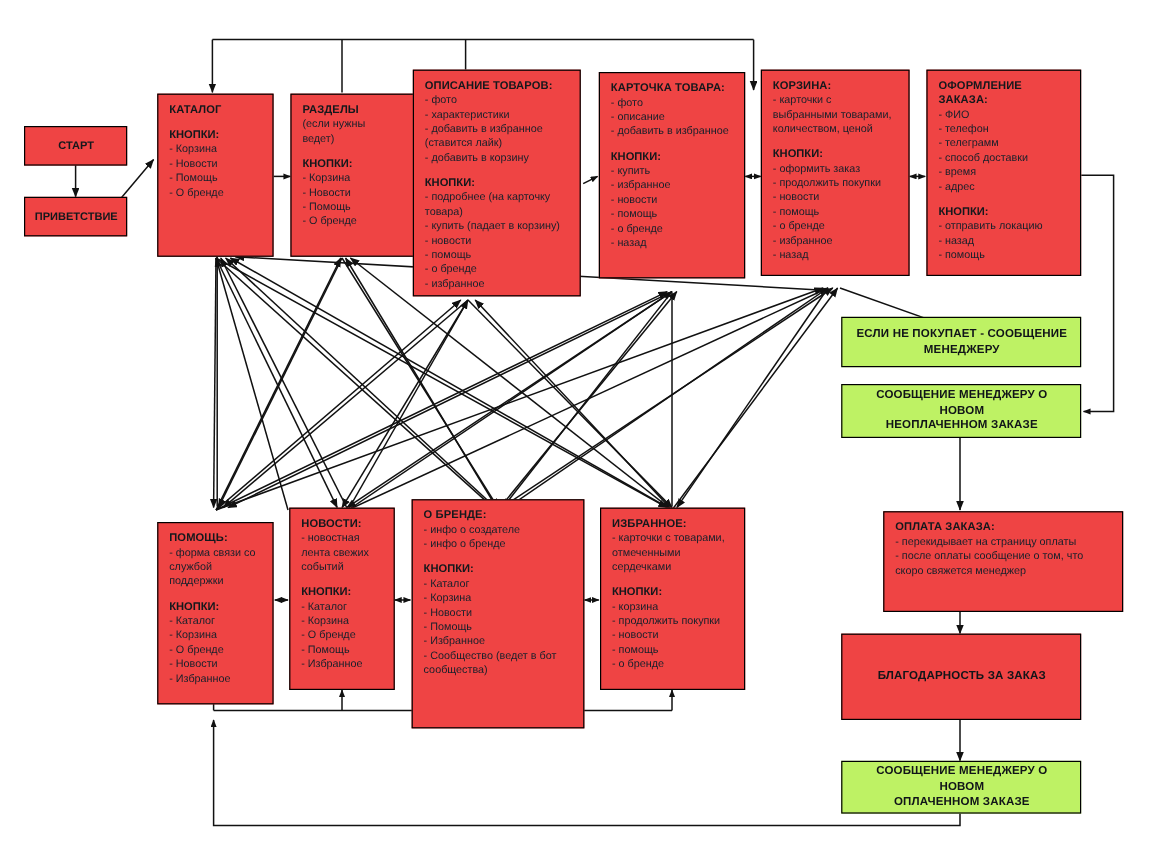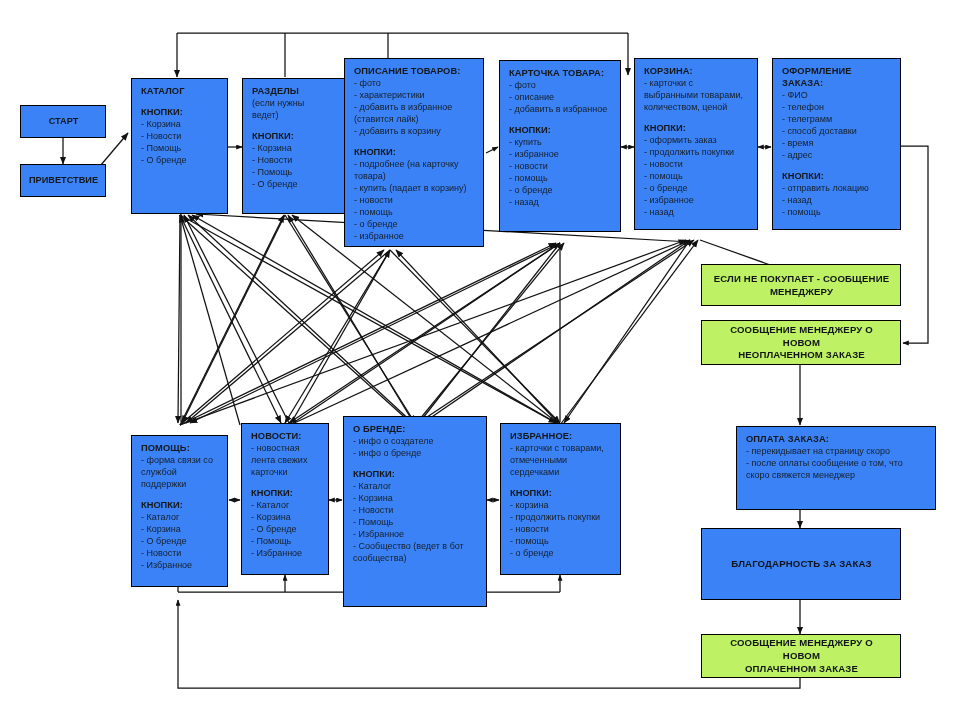--- a/index.html
+++ b/index.html
@@ -1,21 +1,21 @@
 <!DOCTYPE html>
 <html><head>
 <meta charset="utf-8">
 <style>
   html,body{margin:0;padding:0;background:#ffffff;}
   body{width:960px;height:720px;font-family:"Liberation Sans","DejaVu Sans",sans-serif;
        -webkit-font-smoothing:antialiased;}
   #canvas{position:relative;width:960px;height:720px;overflow:hidden;background:#fff;}
   svg#wires{position:absolute;left:0;top:0;width:960px;height:720px;pointer-events:none;}
   .node{position:absolute;box-sizing:border-box;border:1.4px solid #000;
-        background:#3b82f6;padding:7px 8px 6px 9px;overflow:hidden;}
+        background:#ef4444;padding:7px 8px 6px 9px;overflow:hidden;}
   .node.red{background:#bef264;}
   .node.center{display:flex;align-items:center;justify-content:center;text-align:center;}
   .ttl{font-size:9.3px;font-weight:bold;color:#14181c;letter-spacing:.1px;line-height:1.28;}
   .sub{font-size:9px;color:#16202b;line-height:1.33;}
   .gap{height:8px;}
   .hd{font-size:9.3px;font-weight:bold;color:#14181c;line-height:1.3;margin-bottom:1px;}
   .li{font-size:9px;color:#16202b;line-height:1.33;}
   .ctext{font-size:9.6px;font-weight:bold;color:#101418;line-height:1.35;letter-spacing:.15px;}
   .smallcap{font-size:9.2px;font-weight:bold;color:#14181c;line-height:1.3;}
 </style>
@@ -253,21 +253,21 @@
   <div class="node red center" style="left:701px;top:320px;width:200px;height:45px;">
     <div>
         <div class="ctext">СООБЩЕНИЕ МЕНЕДЖЕРУ О НОВОМ</div>
         <div class="ctext">НЕОПЛАЧЕННОМ ЗАКАЗЕ</div>
       </div>
   </div>
 
   <div class="node" style="left:736px;top:426px;width:200px;height:84px;">
     <div class="ttl">ОПЛАТА ЗАКАЗА:</div>
     <div>
-        <div class="li">- перекидывает на страницу скоро</div>
+        <div class="li">- перекидывает на страницу оплаты</div>
         <div class="li">- после оплаты сообщение о том, что</div>
         <div class="li">скоро свяжется менеджер</div>
       </div>
   </div>
 
   <div class="node center" style="left:701px;top:528px;width:200px;height:72px;">
     <div class="ctext">БЛАГОДАРНОСТЬ ЗА ЗАКАЗ</div>
   </div>
 
   <div class="node red center" style="left:701px;top:634px;width:200px;height:44px;">
@@ -293,21 +293,21 @@
         <div class="li">- Новости</div>
         <div class="li">- Избранное</div>
       </div>
   </div>
 
   <div class="node" style="left:241px;top:423px;width:88px;height:152px;">
     <div class="ttl">НОВОСТИ:</div>
     <div>
         <div class="li">- новостная</div>
         <div class="li">лента свежих</div>
-        <div class="li">карточки</div>
+        <div class="li">событий</div>
       </div>
     <div class="gap"></div>
     <div class="hd">КНОПКИ:</div>
     <div>
         <div class="li">- Каталог</div>
         <div class="li">- Корзина</div>
         <div class="li">- О бренде</div>
         <div class="li">- Помощь</div>
         <div class="li">- Избранное</div>
       </div>

